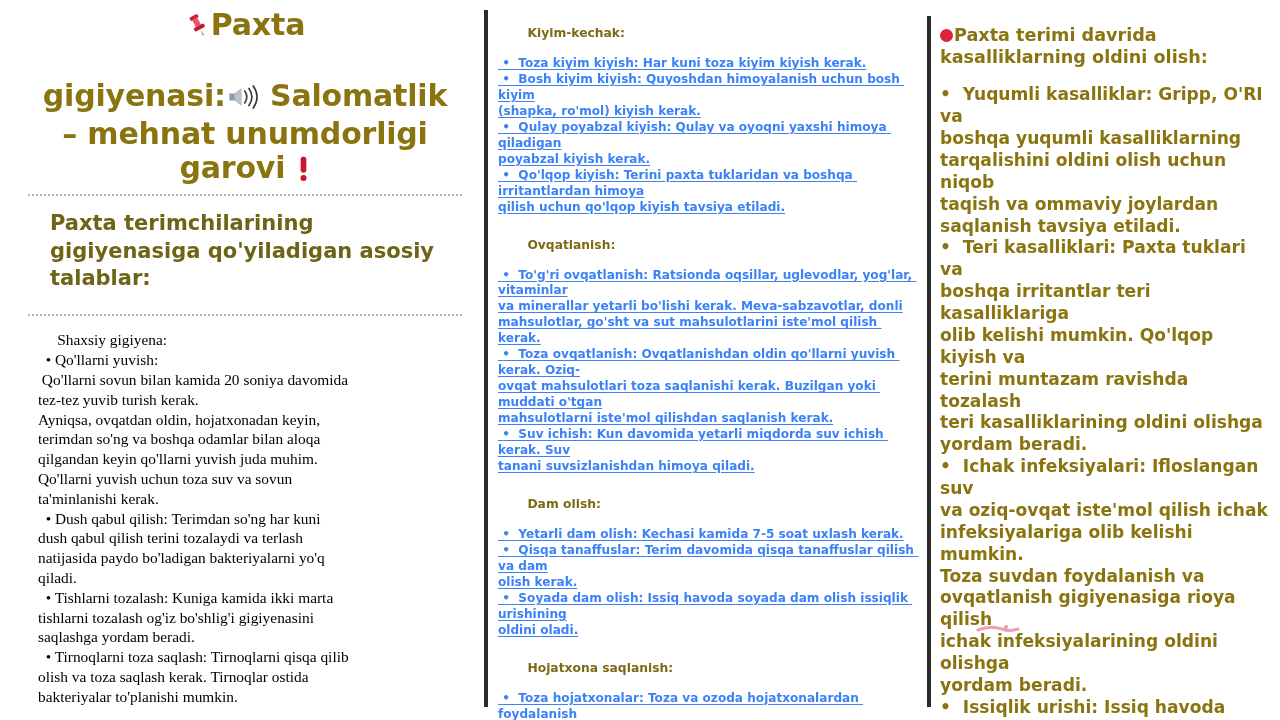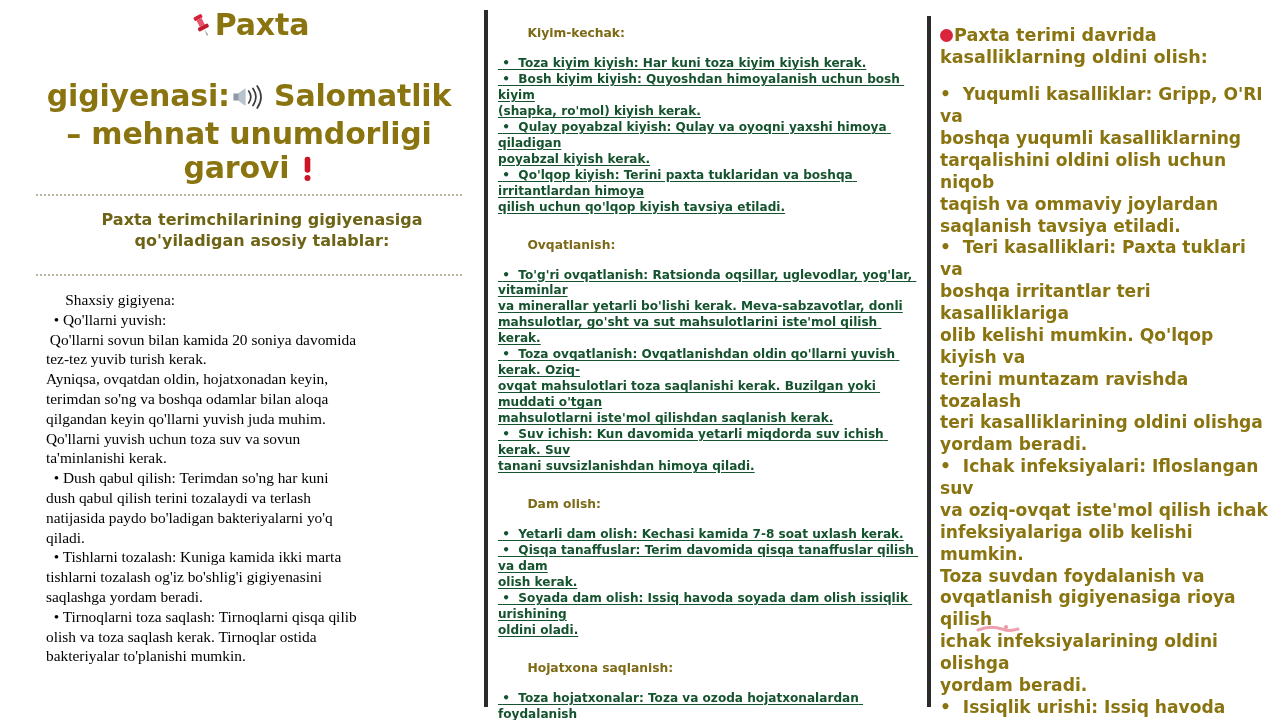--- a/index.html
+++ b/index.html
@@ -24,21 +24,21 @@
     height: 697px;
   }
   .vdiv.left  { left: 484px; }
   .vdiv.right { left: 927px; top: 16px; height: 691px; }
 
   
   .col-left {
     position: absolute;
     left: 0; top: 0;
     width: 482px; height: 720px;
-    padding: 4px 14px 0 30px;
+    padding: 4px 14px 0 22px;
   }
   .main-title {
     font-family: "DejaVu Sans", sans-serif;
     font-weight: 700;
     font-size: 30px;
     line-height: 1.13;
     color: #8a7410;
     text-align: center;
     letter-spacing: -0.2px;
     padding: 4px 2px 0 2px;
@@ -48,25 +48,24 @@
     font-weight: 700;
   }
   .dotted-rule {
     border-top: 2px dotted #b9b3a0;
     margin: 10px 6px 0 6px;
     height: 0;
   }
   .sub-title {
     font-family: "DejaVu Sans", sans-serif;
     font-weight: 700;
-    font-size: 16px;
+    font-size: 21px;
     line-height: 1.3;
     color: #6e6416;
     padding: 14px 2px 12px 28px;
-    text-align: center;
   }
   .left-body {
     font-family: "Liberation Serif", serif;
     font-size: 15.4px;
     line-height: 1.285;
     color: #000000;
     padding: 14px 8px 0 16px;
     white-space: pre-wrap;
   }
 
@@ -85,21 +84,21 @@
     text-underline-offset: 3px;
     padding-left: 8px;
     margin-bottom: 16px;
     white-space: pre;
   }
   .mid-block {
     font-family: "DejaVu Sans", sans-serif;
     font-weight: 700;
     font-size: 12.1px;
     line-height: 1.32;
-    color: #14532d;
+    color: #3b82f6;
     text-decoration: underline;
     text-underline-offset: 2px;
     white-space: pre-wrap;
     margin-bottom: 22px;
   }
   .mid-block:last-child { margin-bottom: 0; }
 
   
   .col-right {
     position: absolute;
@@ -225,21 +224,21 @@
     <div class="mid-block"> •  To'g'ri ovqatlanish: Ratsionda oqsillar, uglevodlar, yog'lar, vitaminlar
 va minerallar yetarli bo'lishi kerak. Meva-sabzavotlar, donli
 mahsulotlar, go'sht va sut mahsulotlarini iste'mol qilish kerak.
  •  Toza ovqatlanish: Ovqatlanishdan oldin qo'llarni yuvish kerak. Oziq-
 ovqat mahsulotlari toza saqlanishi kerak. Buzilgan yoki muddati o'tgan
 mahsulotlarni iste'mol qilishdan saqlanish kerak.
  •  Suv ichish: Kun davomida yetarli miqdorda suv ichish kerak. Suv
 tanani suvsizlanishdan himoya qiladi.</div>
 
     <div class="mid-head">     Dam olish:</div>
-    <div class="mid-block"> •  Yetarli dam olish: Kechasi kamida 7-8 soat uxlash kerak.
+    <div class="mid-block"> •  Yetarli dam olish: Kechasi kamida 7-5 soat uxlash kerak.
  •  Qisqa tanaffuslar: Terim davomida qisqa tanaffuslar qilish va dam
 olish kerak.
  •  Soyada dam olish: Issiq havoda soyada dam olish issiqlik urishining
 oldini oladi.</div>
 
     <div class="mid-head">     Hojatxona saqlanish:</div>
     <div class="mid-block"> •  Toza hojatxonalar: Toza va ozoda hojatxonalardan foydalanish
 kerak.
  •  Qo'llarni yuvish: Hojatxonadan keyin qo'llarni sovun bilan yuvish
 kerak.</div>

